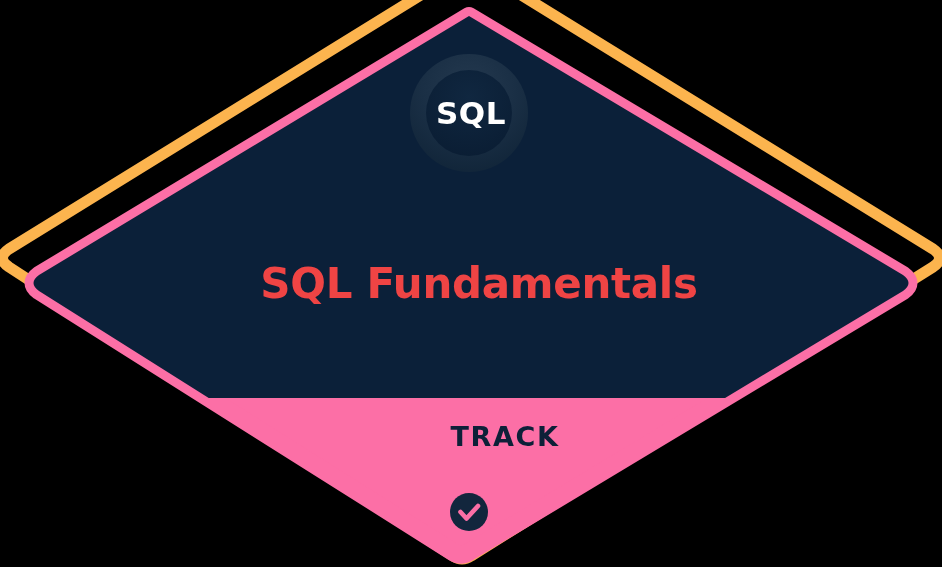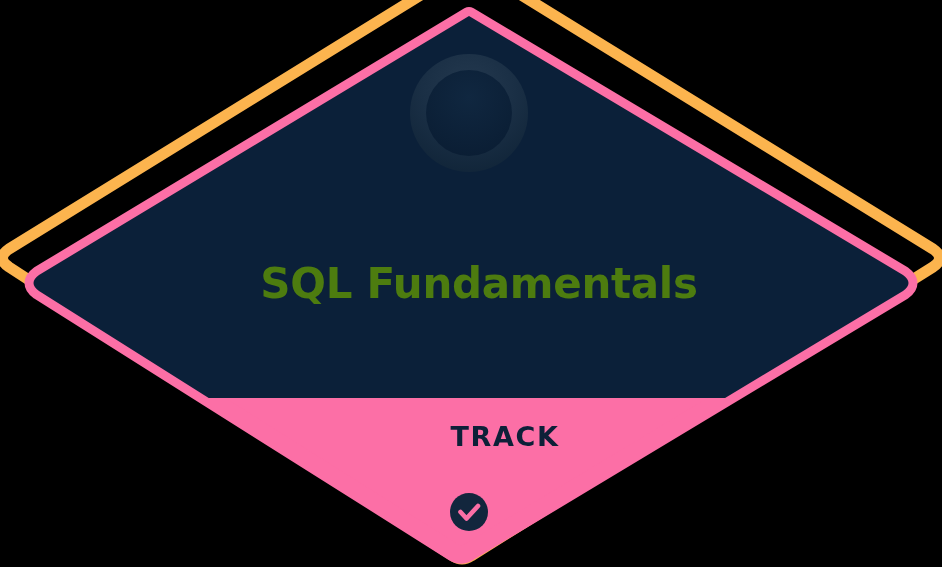--- a/index.html
+++ b/index.html
@@ -48,21 +48,21 @@
     letter-spacing:0.5px;
     color:#ffffff;
     line-height:36px;
   }
 
   #track-title {
     top:258px;
     font-size:42px;
     font-weight:bold;
     letter-spacing:-0.3px;
-    color:#4d7c0f;
+    color:#ef4444;
     line-height:52px;
     padding-left:16px;
   }
 
   #status-block {
     top:420px;
     line-height:34px;
     margin-left:34px;
   }
 
@@ -114,20 +114,21 @@
 
       <circle cx="469" cy="113" r="59" fill="url(#chipRingGrad)"></circle>
       <circle cx="469" cy="113" r="43" fill="url(#chipInnerGrad)"></circle>
 
       <circle cx="469" cy="512" r="19" fill="#12263d"></circle>
       <path d="M 460.5 512 L 466.5 518.5 L 478 506" fill="none" stroke="#fc6fa6" stroke-width="4.6" stroke-linecap="round" stroke-linejoin="round"></path>
 
     </g>
   </svg>
 
+  <div class="overlay" id="badge-chip-label">SQL</div>
 
   <div class="overlay" id="track-title">SQL Fundamentals</div>
 
   <div class="overlay" id="status-block">
     <span class="status-line">TRACK</span>
   </div>
 
 </div>
 
 </body></html>

